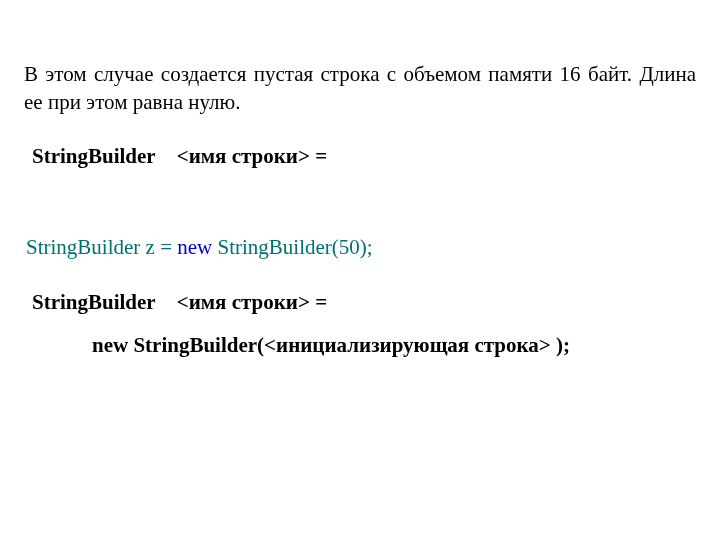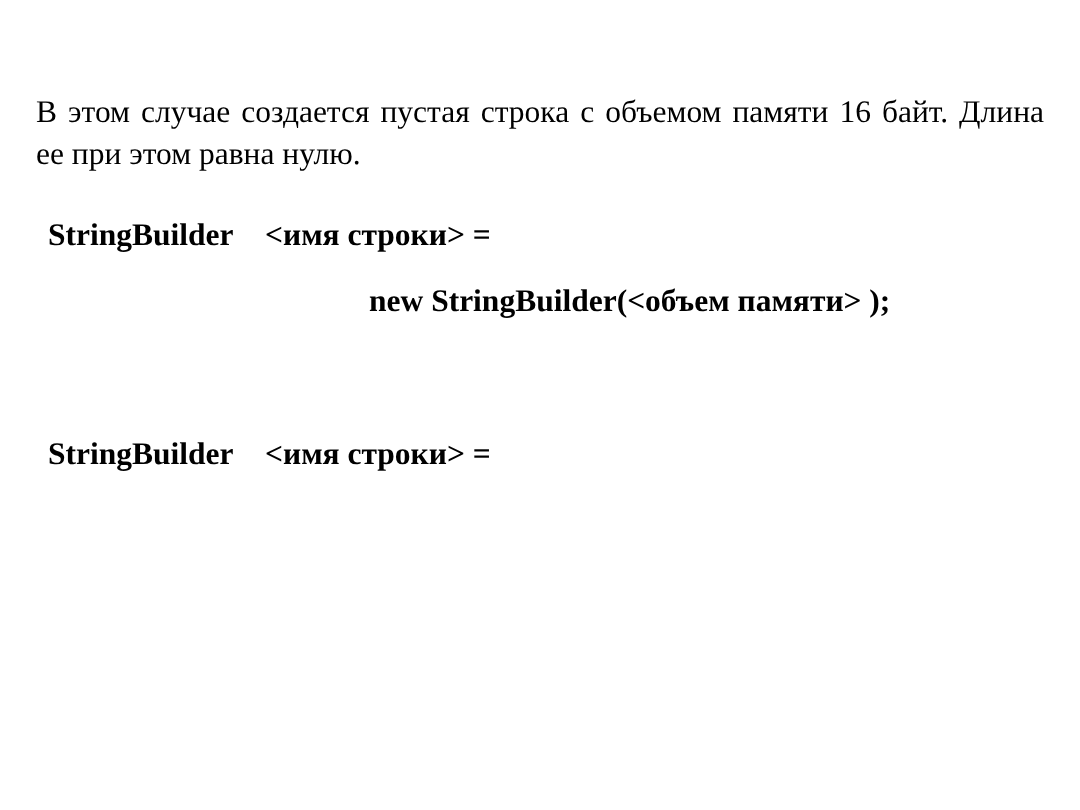--- a/index.html
+++ b/index.html
@@ -70,25 +70,28 @@
 
 <div class="page">
 
   <div class="intro">В этом случае создается пустая строка с объемом памяти 16 байт. Длина ее при этом равна нулю.</div>
 
   <div class="decl1-l1 bold">
     <span>StringBuilder</span>&nbsp;&nbsp;&nbsp;
     <span>&lt;имя строки&gt;</span><span> =</span>
   </div>
 
-  <div class="decl1-l2 bold">
-    <span>new</span><span> StringBuilder(</span><span>&lt;объем памяти&gt;</span><span> );</span>
+
+  <div class="example1">
+    <span class="teal">StringBuilder z = </span><span class="blue">new</span><span class="teal"> StringBuilder(50);</span>
   </div>
-
 
   <div class="decl2-l1 bold">
     <span>StringBuilder</span>&nbsp;&nbsp;&nbsp;
     <span>&lt;имя строки&gt;</span><span> =</span>
   </div>
 
+  <div class="decl2-l2 bold">
+    <span>new</span><span> StringBuilder(</span><span>&lt;инициализирующая строка&gt;</span><span> );</span>
+  </div>
 
 
 </div>
 
 </body></html>

